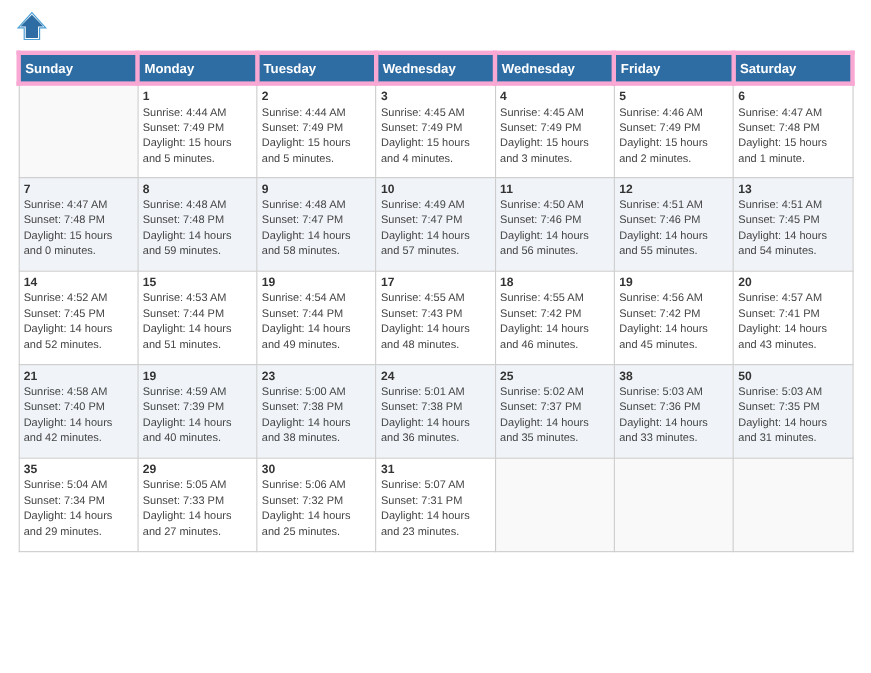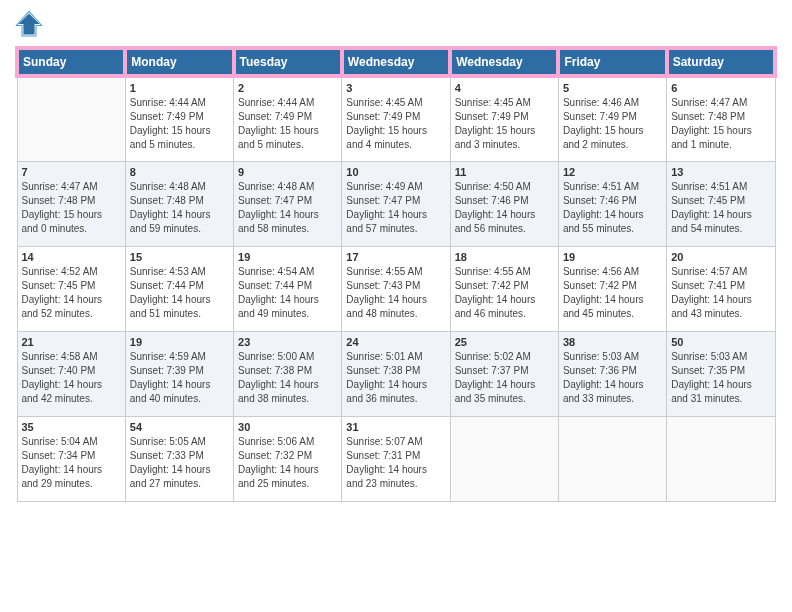--- a/index.html
+++ b/index.html
@@ -243,21 +243,21 @@
             <span class="day-num">50</span>
             <div class="cell-content">Sunrise: 5:03 AM<br>Sunset: 7:35 PM<br>Daylight: 14 hours and 31 minutes.</div>
           </td>
         </tr>
         <tr>
           <td>
             <span class="day-num">35</span>
             <div class="cell-content">Sunrise: 5:04 AM<br>Sunset: 7:34 PM<br>Daylight: 14 hours and 29 minutes.</div>
           </td>
           <td>
-            <span class="day-num">54</span>
+            <span class="day-num">29</span>
             <div class="cell-content">Sunrise: 5:05 AM<br>Sunset: 7:33 PM<br>Daylight: 14 hours and 27 minutes.</div>
           </td>
           <td>
             <span class="day-num">30</span>
             <div class="cell-content">Sunrise: 5:06 AM<br>Sunset: 7:32 PM<br>Daylight: 14 hours and 25 minutes.</div>
           </td>
           <td>
             <span class="day-num">31</span>
             <div class="cell-content">Sunrise: 5:07 AM<br>Sunset: 7:31 PM<br>Daylight: 14 hours and 23 minutes.</div>
           </td>

